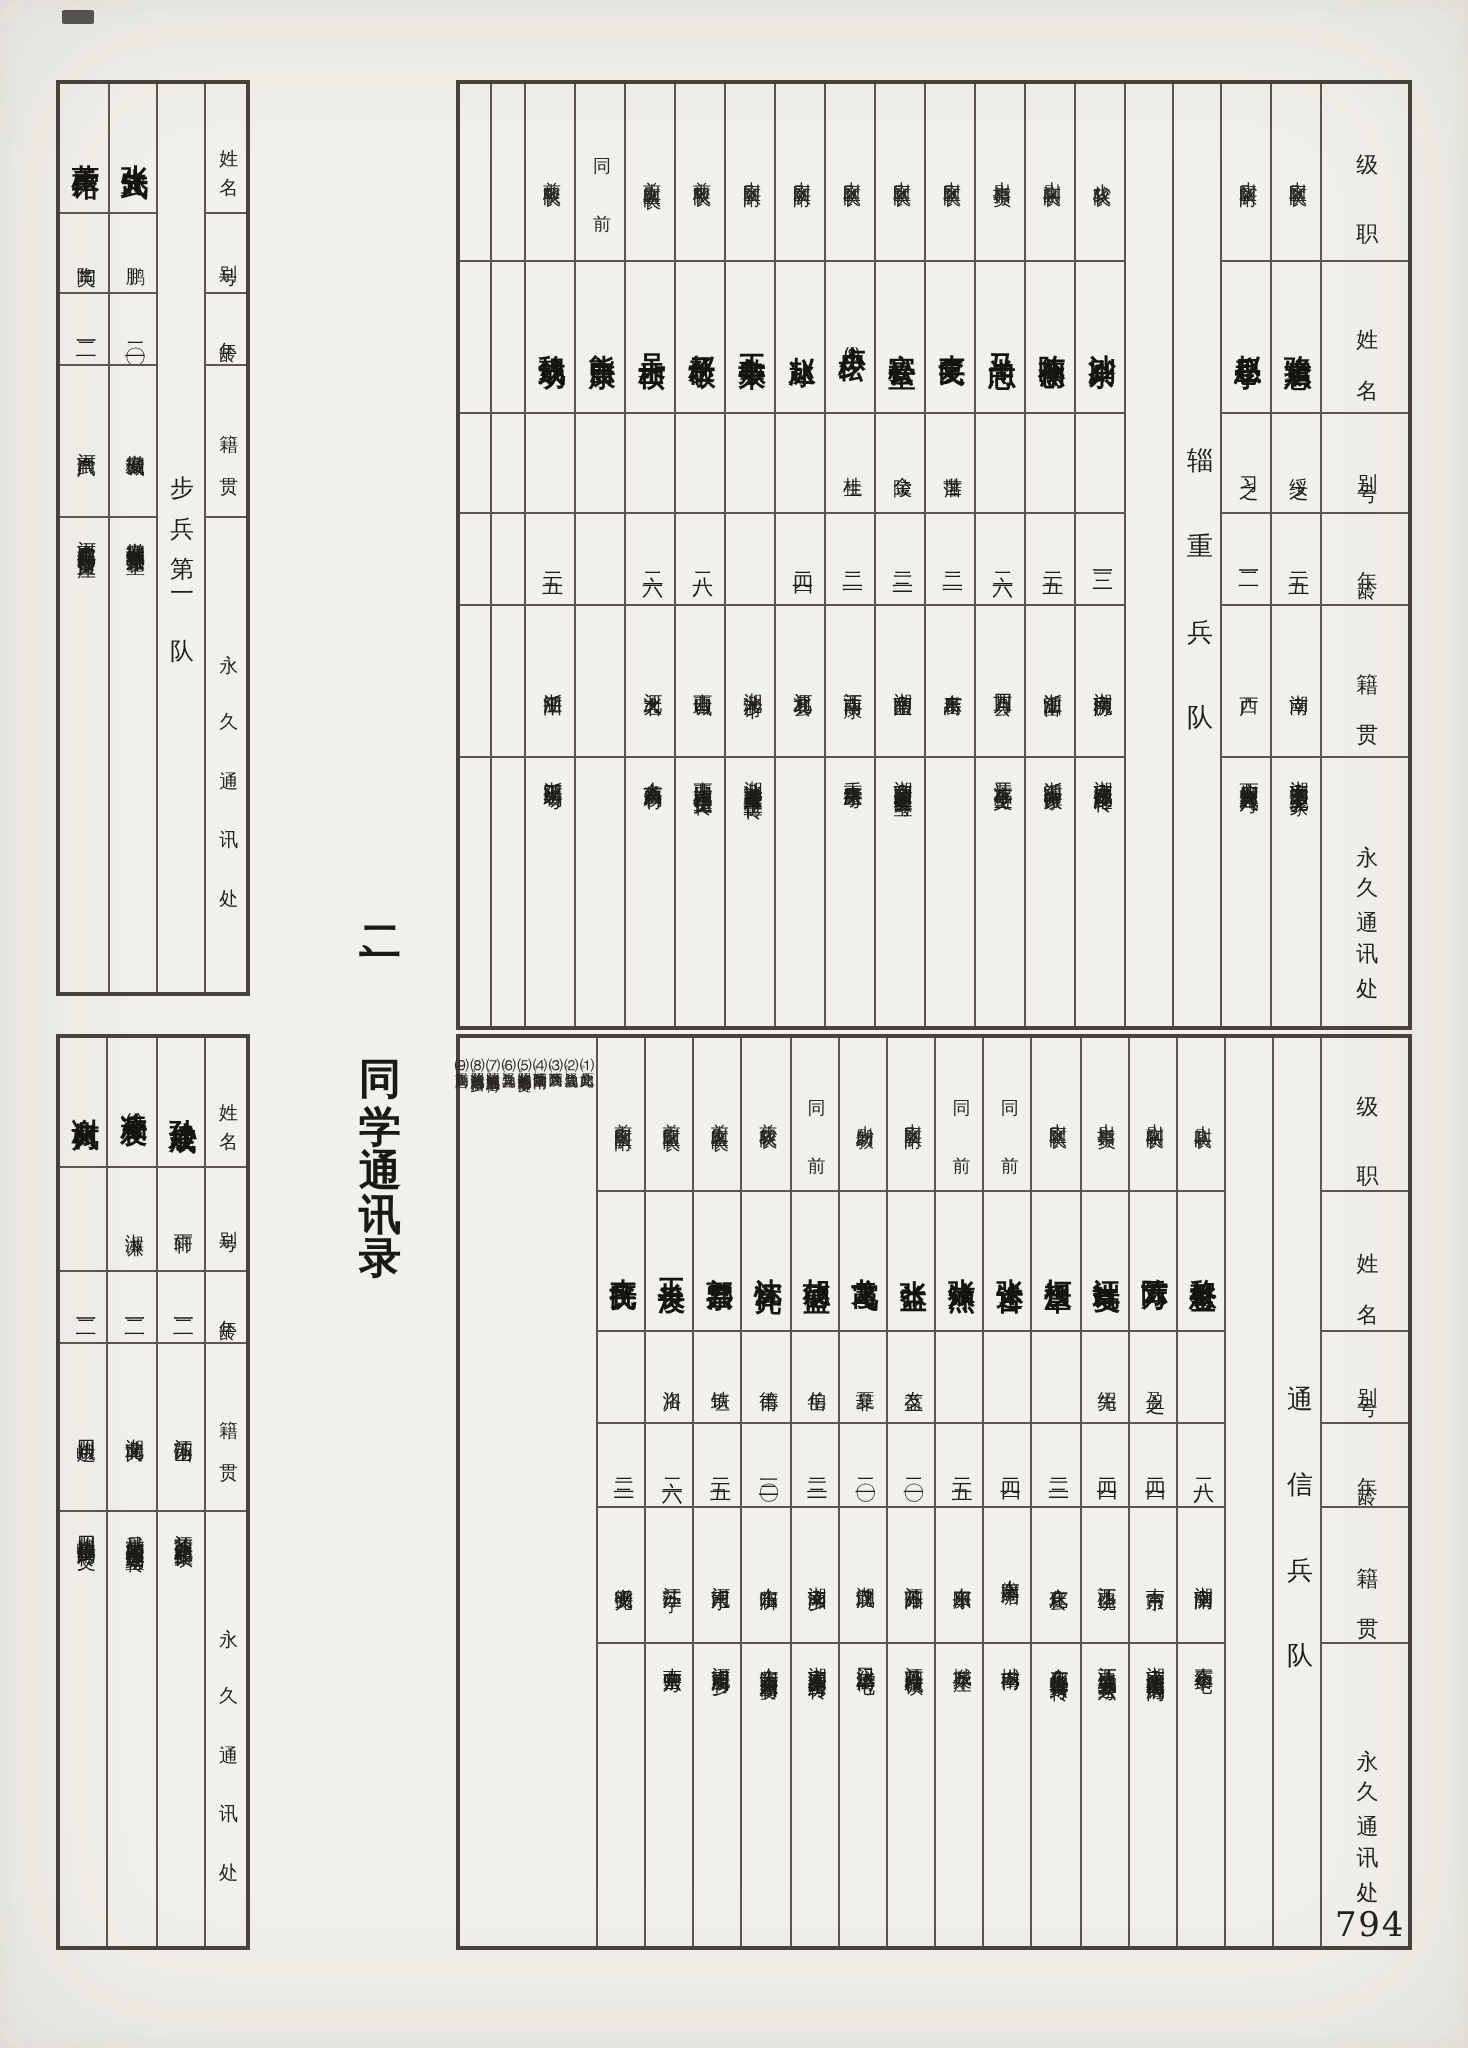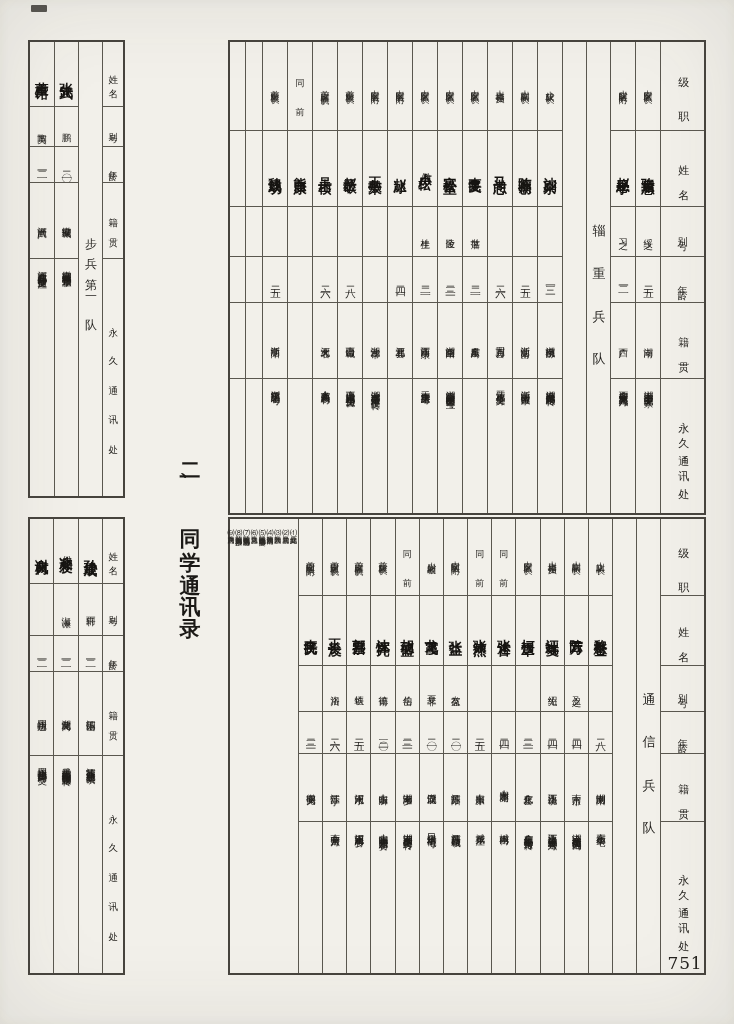--- a/index.html
+++ b/index.html
@@ -845,13 +845,13 @@
       <div class="cell hcell h-native" style="height: 84px;">
         <span class="vtext">籍贯</span>
       </div>
       <div class="cell hcell h-addr grow">
         <span class="vtext">永久通讯处</span>
       </div>
     </div>
   </div>
 
 <div class="section-title">二、同学通讯录</div>
-<div class="page-number">751</div>
+<div class="page-number">794</div>
 
 </body></html>

